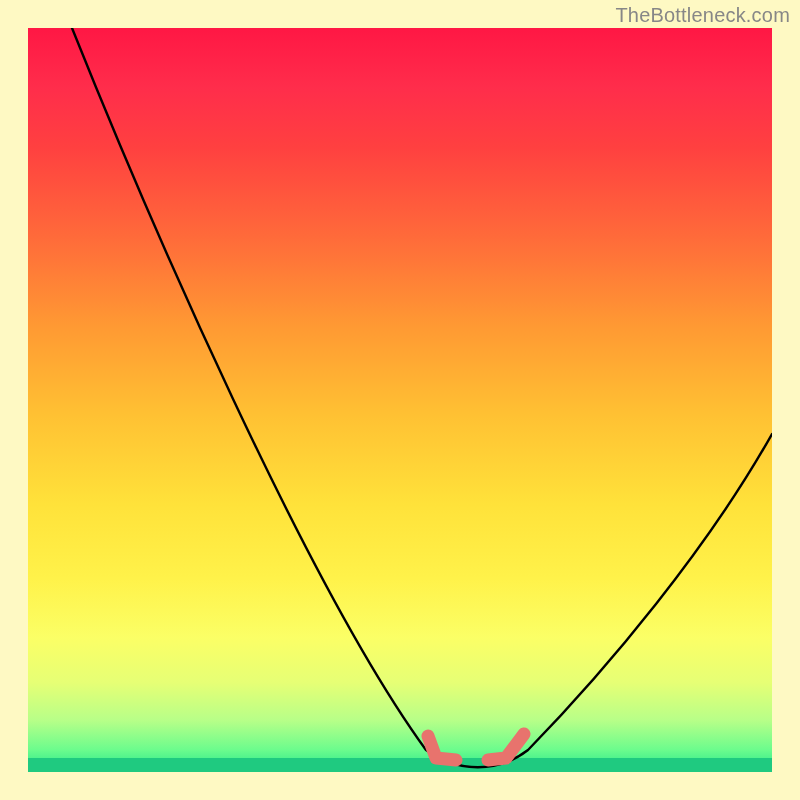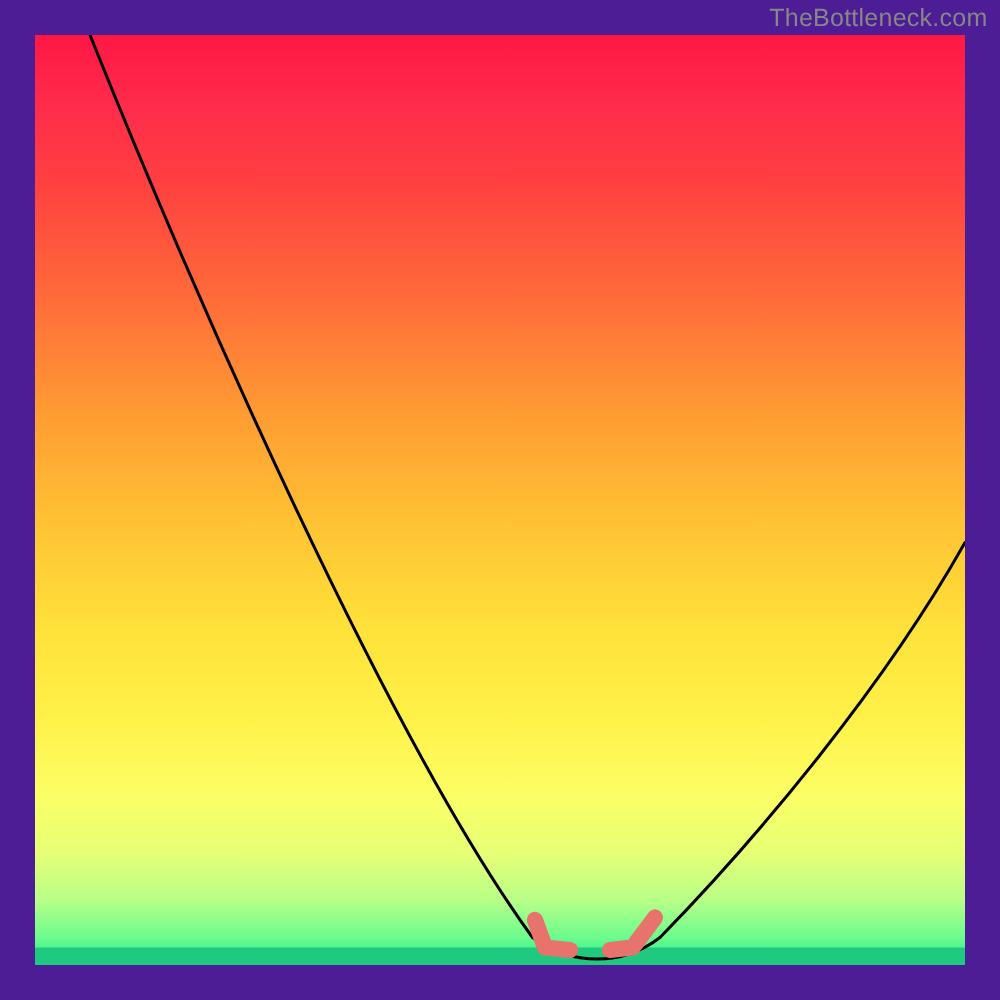--- a/index.html
+++ b/index.html
@@ -10,21 +10,21 @@
     background: #000;
     overflow: hidden;
     font-family: Arial, Helvetica, sans-serif;
   }
   .frame {
     position: absolute;
     top: 0;
     left: 0;
     width: 800px;
     height: 800px;
-    background: #4c1d95;
+    background: #fef9c3;
   }
   .plot-area {
     position: absolute;
     top: 28px;
     left: 28px;
     width: 744px;
     height: 744px;
     background: linear-gradient(to bottom,
       #ff1744 0%,
       #ff2d4b 8%,

